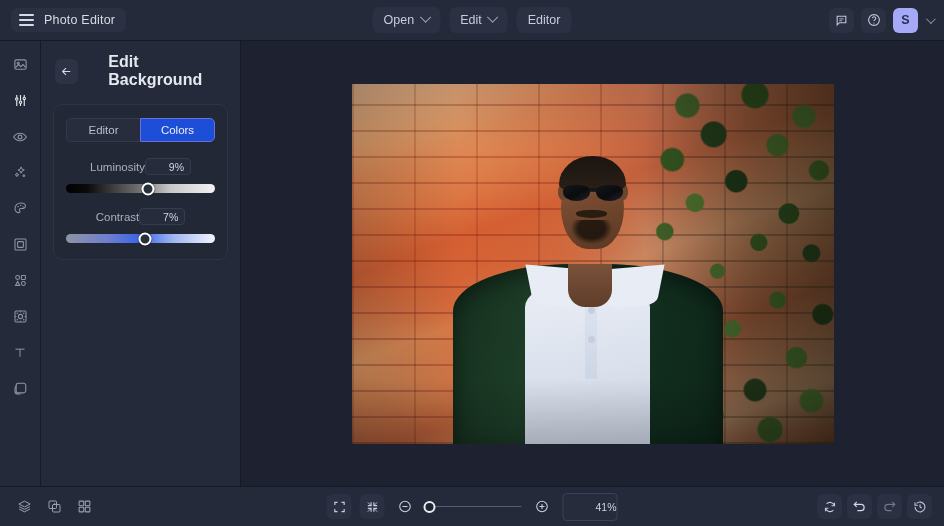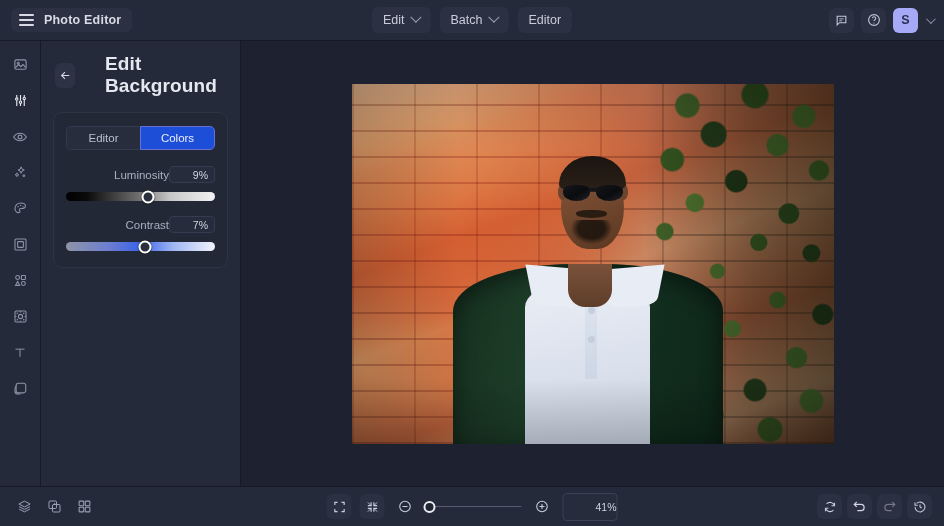--- a/index.html
+++ b/index.html
@@ -34,21 +34,20 @@
 
   .brand {
     display: flex;
     align-items: center;
     gap: 10px;
     margin-left: 11px;
     padding: 5px 11px 5px 8px;
     border-radius: 6px;
     background: #2b3042;
     cursor: pointer;
-    font-weight: bold;
   }
   .brand-title {
     font-size: 12.5px;
     color: #d8dbe6;
     letter-spacing: .2px;
   }
   .hamburger {
     width: 15px; height: 12px;
     display: flex; flex-direction: column; justify-content: space-between;
   }
@@ -167,21 +166,21 @@
   }
   .back-btn {
     width: 25px; height: 25px;
     border-radius: 6px;
     background: #2d3345;
     display: flex; align-items: center; justify-content: center;
     cursor: pointer;
     border: none;
   }
   .panel-title {
-    font-size: 19px;
+    font-size: 16px;
     font-weight: bold;
     color: #e6e8f0;
     letter-spacing: .1px;
     margin-left: 20px;
   }
 
   .card {
     background: #232836;
     border: 1px solid #2e3446;
     border-radius: 9px;
@@ -211,21 +210,21 @@
     border-color: #6a6fd4;
     color: #eceefb;
   }
 
   .ctrl { margin-bottom: 15px; }
   .ctrl:last-child { margin-bottom: 0; }
 
   .ctrl-top {
     display: flex;
     align-items: center;
-    justify-content: flex-end;
+    justify-content: center;
     margin-bottom: 9px;
   }
   .ctrl-label {
     font-size: 11.5px;
     color: #a9afc1;
   }
   .ctrl-val {
     min-width: 46px;
     height: 17px;
     border: 1px solid #353c50;
@@ -538,25 +537,25 @@
       <span class="hamburger">
         <span></span>
           <span></span>
           <span></span>
       </span>
       <span class="brand-title">Photo Editor</span>
     </div>
 
     <div class="top-center">
       <button class="tbtn">
+        <span>Open</span>
+        <span class="chev"></span>
+      </button>
+      <button class="tbtn">
         <span>Edit</span>
-        <span class="chev"></span>
-      </button>
-      <button class="tbtn">
-        <span>Batch</span>
         <span class="chev"></span>
       </button>
       <button class="tbtn">
         <span>Editor</span>
       </button>
     </div>
 
     <div class="top-right">
       <button class="icon-btn">
         <svg width="13" height="13" viewBox="0 0 24 24" fill="none" stroke="#c3c8d8" stroke-width="2">

